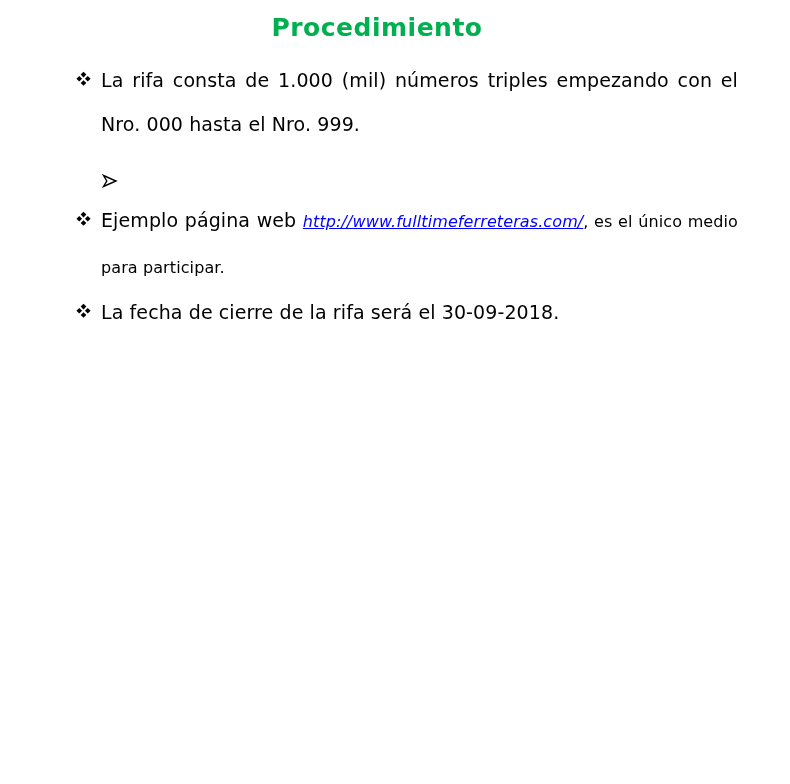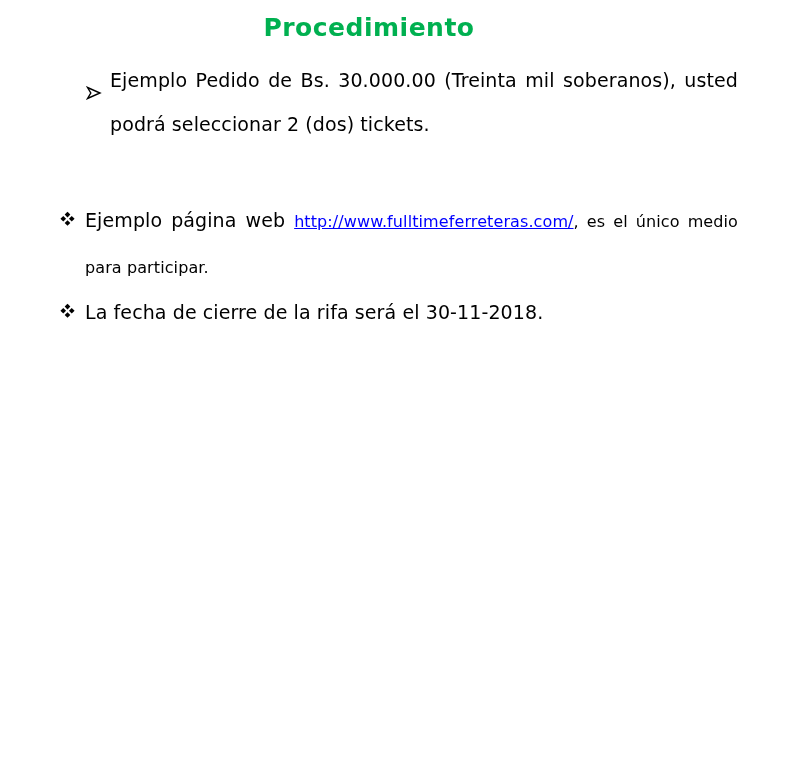--- a/index.html
+++ b/index.html
@@ -12,21 +12,21 @@
     height: 784px;
     overflow: hidden;
     font-family: "DejaVu Sans", sans-serif;
     color: #000000;
   }
   .page {
     position: relative;
     width: 790px;
     height: 784px;
     box-sizing: border-box;
-    padding: 12px 52px 0 0;
+    padding: 12px 52px 0 16px;
   }
   .title {
     text-align: center;
     font-size: 25px;
     font-weight: bold;
     line-height: 32px;
     margin: 0 0 14px 0;
     letter-spacing: 0.5px;
   }
   .para {
@@ -67,38 +67,42 @@
     left: 0; top: 0;
     width: 4px; height: 4px;
     background: #000;
     box-shadow: 6px 0 0 #000, 0 6px 0 #000, 6px 6px 0 #000;
   }
   .weblink {
     font-size: 16px;
     text-decoration: underline;
     font-weight: 500;
     word-spacing: -1px;
+    font-style: italic;
   }
   .small {
     font-size: 16px;
   }
   .spacer {
     height: 52px;
   }
 </style>
 </head>
 <body style="color: rgb(0, 0, 0);">
 
 <div class="page">
   <h1 class="title" style="color: rgb(0, 176, 80);">Procedimiento</h1>
   <div id="bullet-list">
+      <div class="para diamond-item"><span class="bullet">
+          <span class="dm"></span>
+        </span><span class="text">La rifa consta de 1.000 (mil) números triples empezando con el Nro. 000 hasta el Nro. 999.</span></div>
       <div class="para arrow-item"><span class="bullet"><svg width="16" height="16" viewBox="0 0 16 16">
             <path d="M1.5 2.5 L14 8 L1.5 13.5 L4.8 8 Z" fill="#ffffff" stroke="#000000" stroke-width="1.4" stroke-linejoin="miter"></path>
-          </svg></span><span class="text">Ejemplo Pedido de Bs. 30.000.00 (Treinta mil soberanos), usted podrá seleccionar 2 (dos) tickets.</span></div>
+          </svg></span></div>
       <div class="spacer"></div>
       <div class="para diamond-item"><span class="bullet">
           <span class="dm"></span>
         </span><span class="text"><span>Ejemplo página web </span><a class="weblink" href="#" style="color: rgb(0, 0, 255);">http://www.fulltimeferreteras.com/</a><span class="small">, es el único medio para participar.</span></span></div>
       <div class="para diamond-item"><span class="bullet">
           <span class="dm"></span>
-        </span><span class="text">La fecha de cierre de la rifa será el 30-11-2018.</span></div>
+        </span><span class="text">La fecha de cierre de la rifa será el 30-09-2018.</span></div>
     </div>
 </div>
 
 </body></html>

